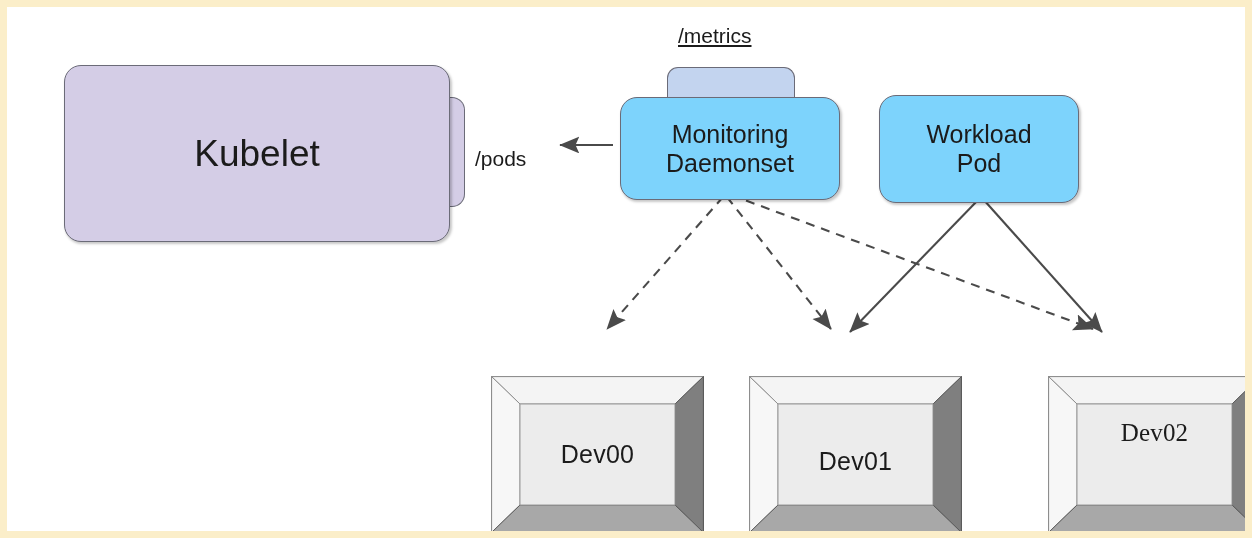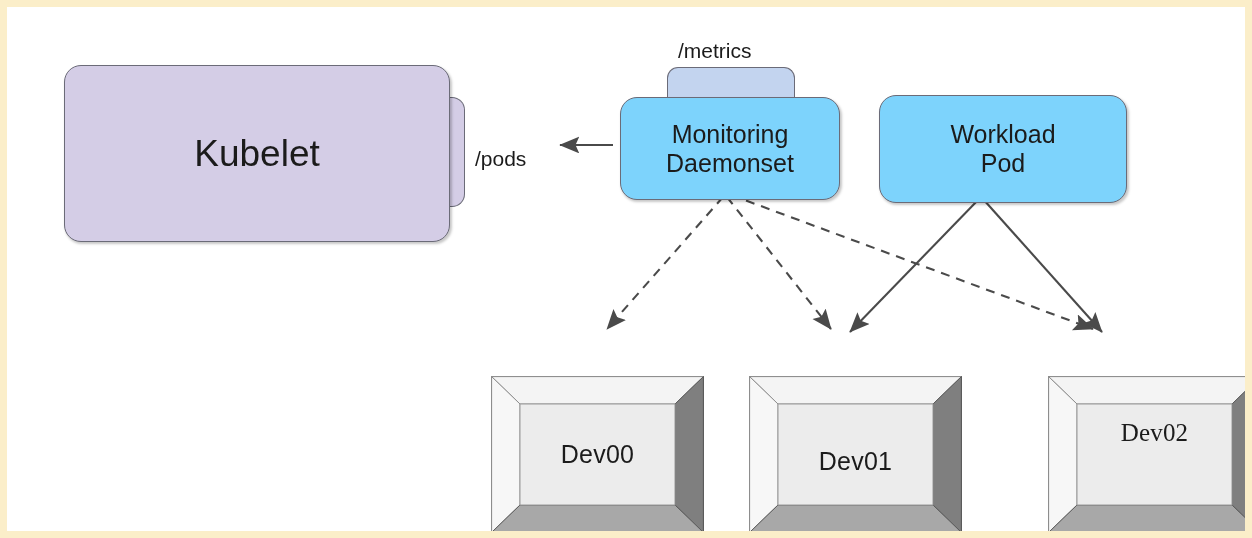--- a/index.html
+++ b/index.html
@@ -132,30 +132,30 @@
     </svg>
 
     <div class="tab tab-right purple" style="left:432px; top:90px; width:26px; height:110px; background:#d4cde6;"></div>
 
     <div class="round-box purple" style="left:57px; top:58px; width:386px; height:177px;">
       <span class="kubelet-text">Kubelet</span>
     </div>
 
     <div class="path-label" style="left:468px; top:132px;margin-top:8px;">/pods</div>
 
-    <div class="path-label" style="left:671px; top:32px;">/metrics</div>
+    <div class="path-label" style="left:671px; top:17px;text-decoration:underline;">/metrics</div>
 
     <div class="tab tab-top" style="left:660px; top:60px; width:128px; height:40px; background:#c3d4ef;"></div>
 
     <div class="round-box blue" style="left:613px; top:90px; width:220px; height:103px; flex-direction:column;">
       <span class="pod-text">Monitoring</span>
       <span class="pod-text">Daemonset</span>
     </div>
 
-    <div class="round-box blue" style="left:872px; top:88px; width:248px; height:108px; flex-direction:column;">
+    <div class="round-box blue" style="left:872px; top:88px; width:200px; height:108px; flex-direction:column;">
       <span class="pod-text">Workload</span>
       <span class="pod-text">Pod</span>
     </div>
 
     <div class="device" style="left:484px; top:337px; width:213px; height:157px;">
       <svg class="bevel-svg" width="213" height="157" viewBox="0 0 213 157" xmlns="http://www.w3.org/2000/svg">
         <rect x="0.6" y="0.6" width="211.8" height="155.8" fill="#ececec" stroke="#5a5a5a" stroke-width="1.2"></rect>
         <polygon points="0.6,0.6 212.4,0.6 184,28 29,28" fill="#f4f4f4" stroke="#8d8d8d" stroke-width="1"></polygon>
         <polygon points="0.6,0.6 29,28 29,129 0.6,156.4" fill="#f7f7f7" stroke="#8d8d8d" stroke-width="1"></polygon>
         <polygon points="212.4,0.6 212.4,156.4 184,129 184,28" fill="#7f7f7f" stroke="#5a5a5a" stroke-width="1"></polygon>

